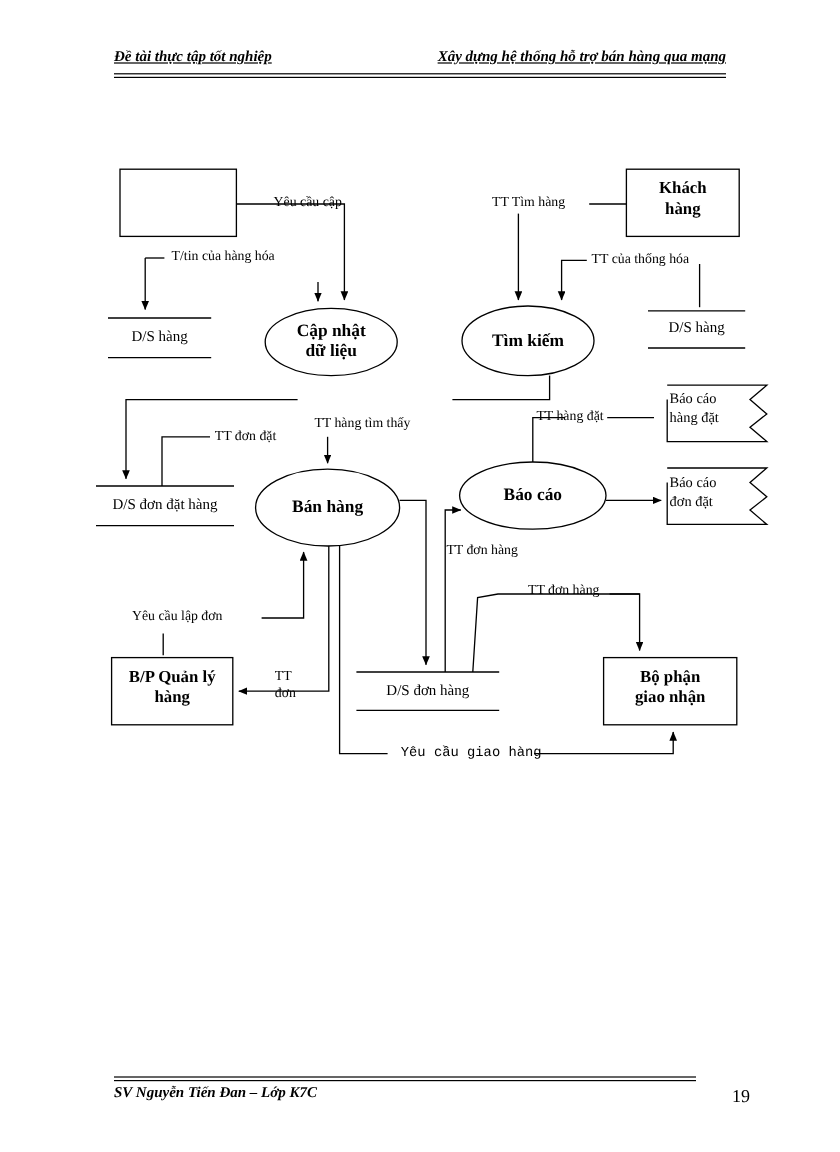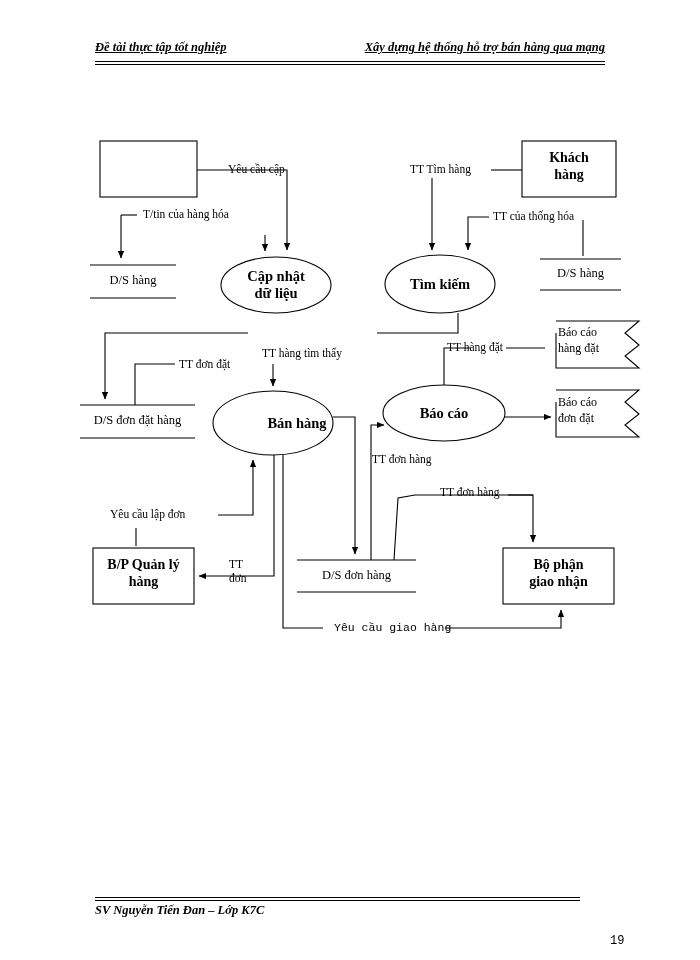--- a/index.html
+++ b/index.html
@@ -74,23 +74,22 @@
     left: 95px;
     top: 903px;
     font-style: italic;
     font-weight: bold;
     font-size: 12.5px;
     white-space: nowrap;
   }
   #page-number {
     position: absolute;
     left: 610px;
-    top: 934px;
-    font-size: 12px;
-    font-family: Liberation Mono, monospace;
+    top: 906px;
+    font-size: 15px;
   }
 
   
   #diagram {
     position: absolute;
     left: 0;
     top: 120px;
     width: 700px;
     height: 540px;
   }
@@ -253,21 +252,21 @@
 
     <div class="node-label lbl-process" style="left:221px; top:148px; width:110px;">
       <div>Cập nhật</div>
       <div>dữ liệu</div>
     </div>
 
     <div class="node-label lbl-process" style="left:385px; top:156px; width:110px;">
       <div>Tìm kiếm</div>
     </div>
 
-    <div class="node-label lbl-process" style="left:213px; top:295px; width:120px;padding-left:24px;">
+    <div class="node-label lbl-process" style="left:213px; top:295px; width:120px;">
       <div>Bán hàng</div>
     </div>
 
     <div class="node-label lbl-process" style="left:383px; top:285px; width:122px;">
       <div>Báo cáo</div>
     </div>
 
     <div class="node-label lbl-store" style="left:90px; top:153px; width:86px;">D/S hàng</div>
 
     <div class="node-label lbl-store" style="left:540px; top:146px; width:81px;">D/S hàng</div>

